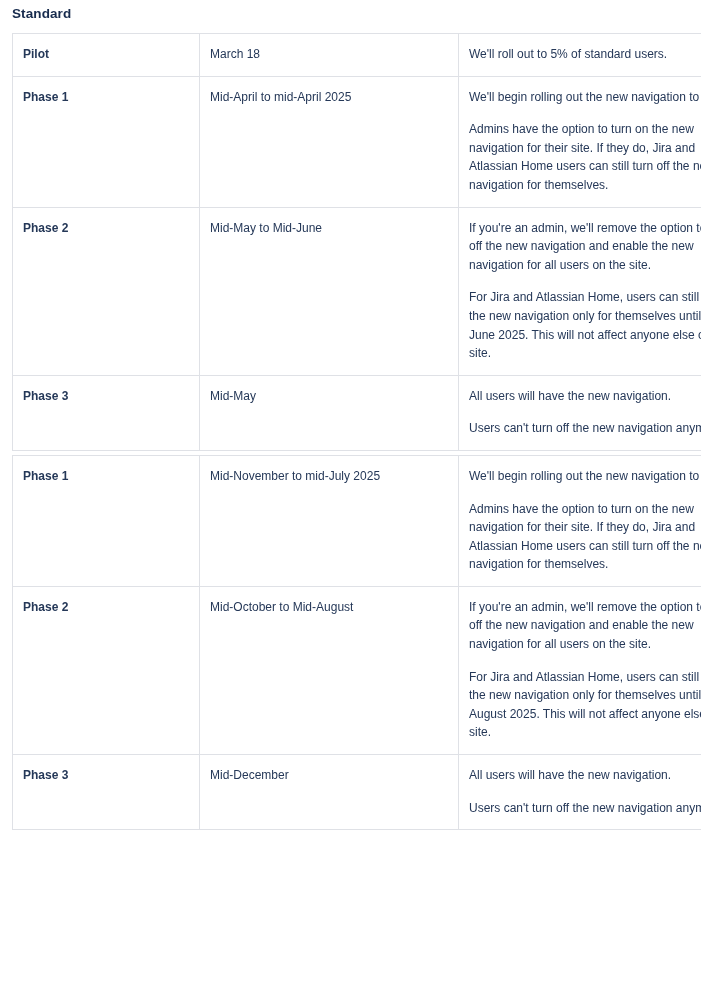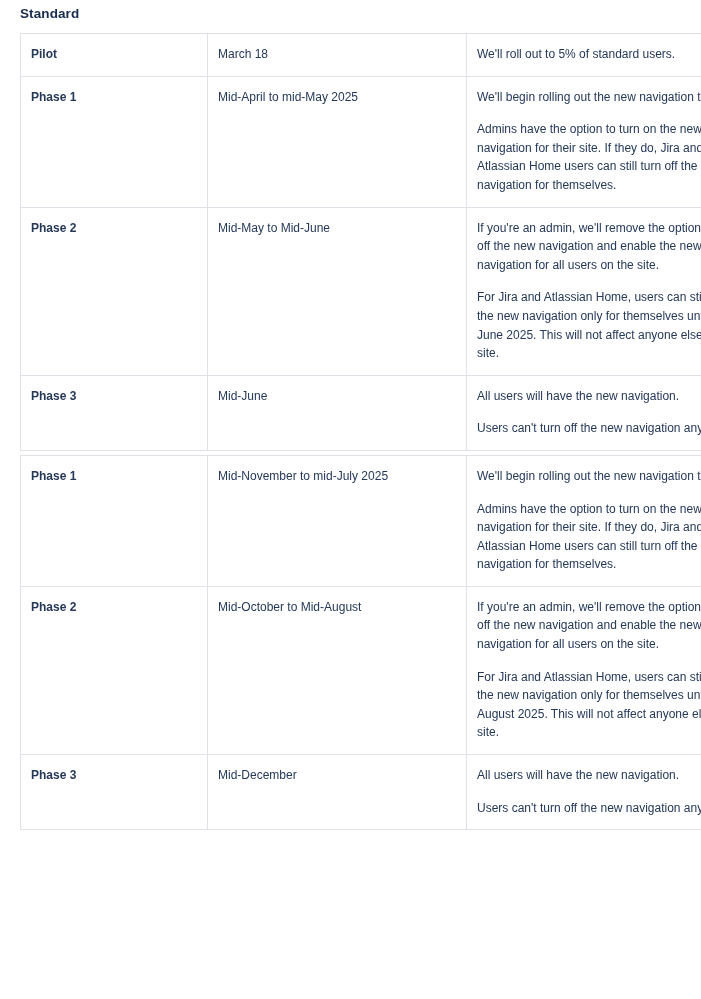--- a/index.html
+++ b/index.html
@@ -9,21 +9,21 @@
   }
   body {
     width: 701px;
     font-family: "Liberation Sans", sans-serif;
     color: #172b4d;
     -webkit-font-smoothing: antialiased;
   }
   .page {
     width: 701px;
     box-sizing: border-box;
-    padding: 0 20px;
+    padding: 0 12px;
   }
   .section-heading {
     font-size: 13.5px;
     font-weight: bold;
     color: #172b4d;
     margin: 6px 0 12px 0;
     letter-spacing: 0.1px;
   }
   .section-heading.second {
     margin-top: 22px;
@@ -73,37 +73,37 @@
     <tbody>
       <tr>
         <td class="col-phase">Pilot</td>
         <td class="col-date">March 18</td>
         <td class="col-desc">
           <p>We'll roll out to 5% of standard users.</p>
         </td>
       </tr>
       <tr>
         <td class="col-phase">Phase 1</td>
-        <td class="col-date">Mid-April to mid-May 2025</td>
+        <td class="col-date">Mid-April to mid-April 2025</td>
         <td class="col-desc">
           <p>We'll begin rolling out the new navigation to sites.</p>
           <p>Admins have the option to turn on the new navigation for their site. If they do, Jira and Atlassian Home users can still turn off the new navigation for themselves.</p>
         </td>
       </tr>
       <tr>
         <td class="col-phase">Phase 2</td>
         <td class="col-date">Mid-May to Mid-June</td>
         <td class="col-desc">
           <p>If you're an admin, we'll remove the option to turn off the new navigation and enable the new navigation for all users on the site.</p>
           <p>For Jira and Atlassian Home, users can still turn off the new navigation only for themselves until mid-June 2025. This will not affect anyone else on the site.</p>
         </td>
       </tr>
       <tr>
         <td class="col-phase">Phase 3</td>
-        <td class="col-date">Mid-June</td>
+        <td class="col-date">Mid-May</td>
         <td class="col-desc">
           <p>All users will have the new navigation.</p>
           <p>Users can't turn off the new navigation anymore.</p>
         </td>
       </tr>
     </tbody>
   </table>
 
   <table class="phase-table">
     <tbody>

